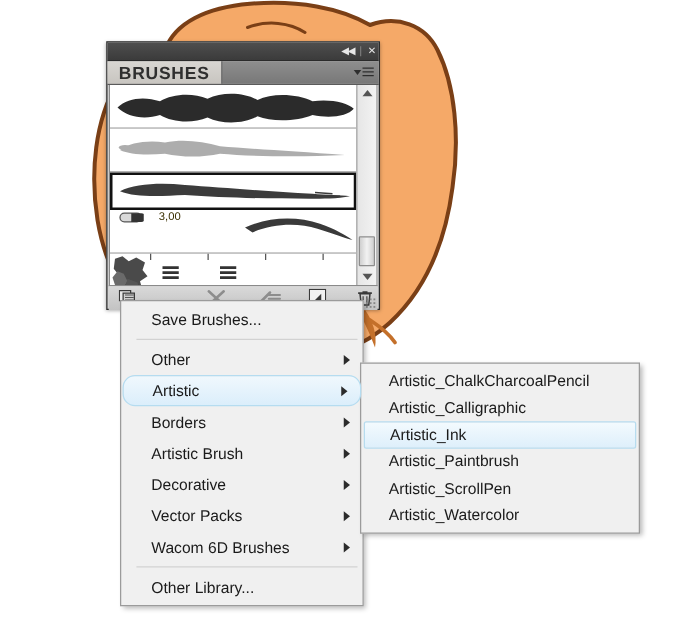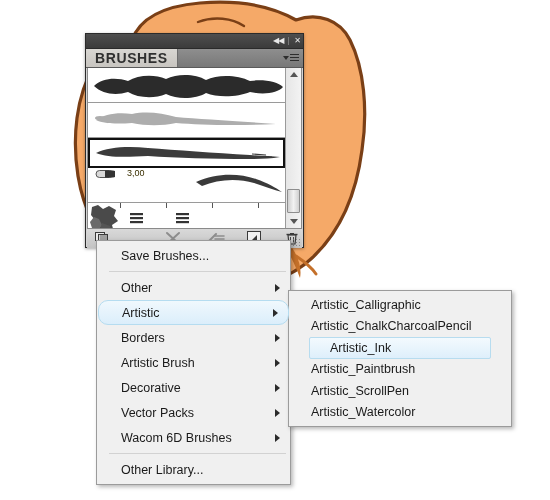--- a/index.html
+++ b/index.html
@@ -290,21 +290,21 @@
     align-items: center;
     padding-left: 22px;
     cursor: default;
     box-sizing: border-box;
     z-index: 1;
   }
   .smi.hl {
     background: linear-gradient(#f3fafe,#deeffb);
     border: 1px solid #b7dcef;
     border-radius: 2px;
-    margin: 0 20px;
+    margin: 0 2px;
     padding-left: 20px;
   }
 </style>
 </head>
 <body>
 
 <svg id="artwork" viewBox="0 0 550 500">
   <path d="M132 40 C140 18, 165 6, 200 3 C238 0, 272 6, 296 20
            C318 12, 340 20, 350 40 C364 68, 368 110, 362 150
            C356 196, 340 232, 312 258 C292 277, 262 288, 228 290
@@ -498,24 +498,24 @@
 
   <div class="msep"></div>
 
   <div class="mi">
     <span>Other Library...</span>
   </div>
 </div>
 
 <div id="artistic-submenu">
   <div class="smi">
+    <span>Artistic_ChalkCharcoalPencil</span>
+  </div>
+  <div class="smi">
     <span>Artistic_Calligraphic</span>
-  </div>
-  <div class="smi">
-    <span>Artistic_ChalkCharcoalPencil</span>
   </div>
   <div class="smi hl">
     <span>Artistic_Ink</span>
   </div>
   <div class="smi">
     <span>Artistic_Paintbrush</span>
   </div>
   <div class="smi">
     <span>Artistic_ScrollPen</span>
   </div>

